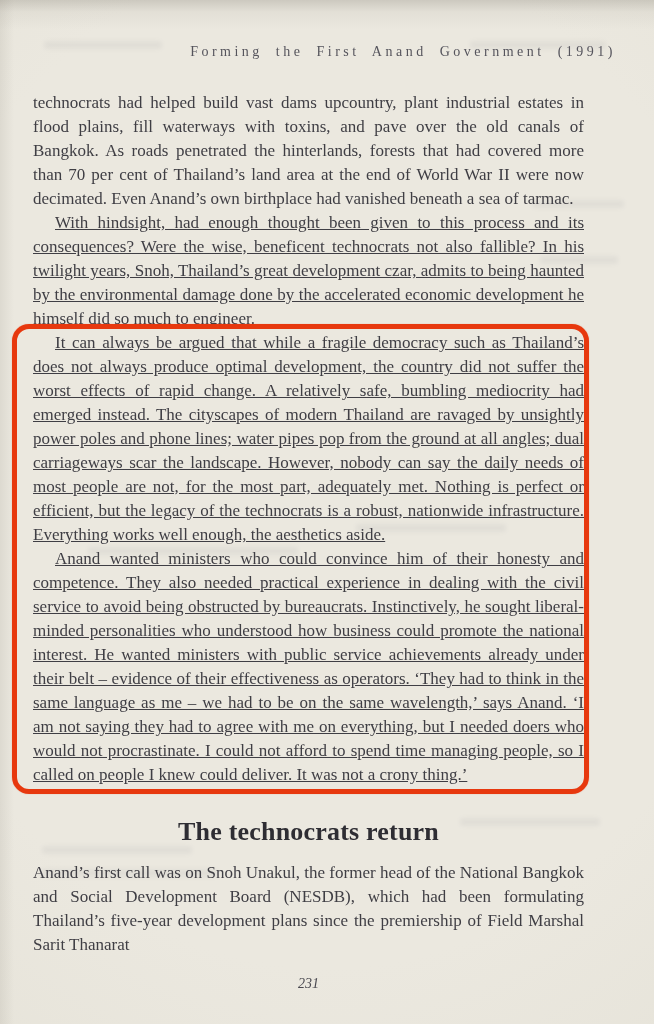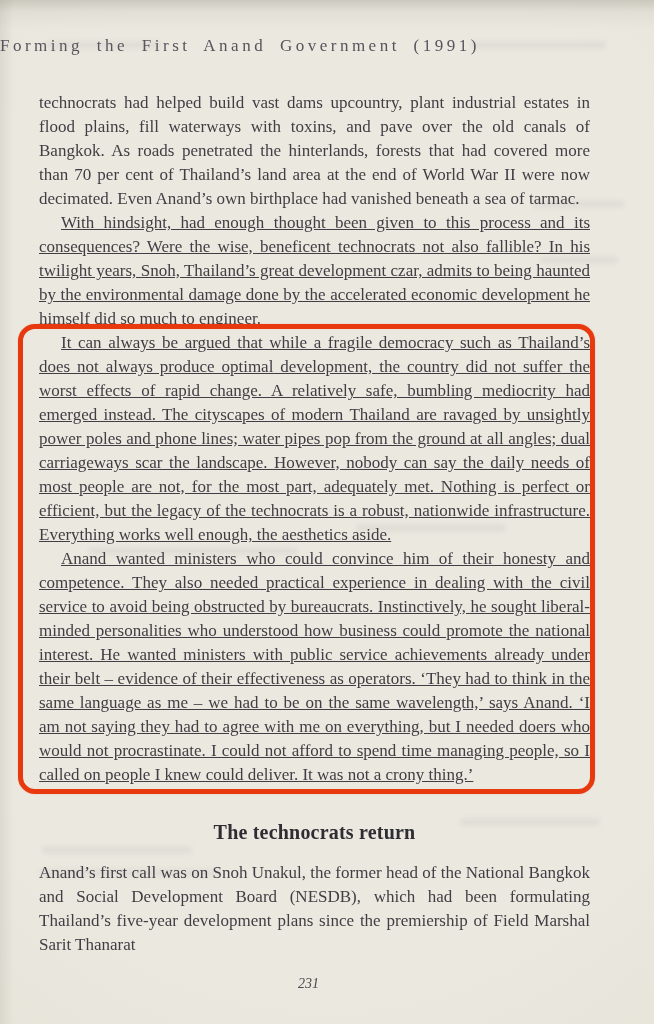--- a/index.html
+++ b/index.html
@@ -12,50 +12,50 @@
     position: relative;
     width: 654px; height: 1024px;
     background:
       linear-gradient(180deg, rgba(95,90,78,0.22) 0px, rgba(95,90,78,0.06) 12px, rgba(95,90,78,0.0) 30px),
       linear-gradient(90deg, rgba(95,90,78,0.10) 0px, rgba(95,90,78,0.0) 14px),
       radial-gradient(ellipse 120% 90% at 50% 45%, #ebe8df 55%, #e6e3d9 82%, #dbd8cd 100%);
     overflow: hidden;
   }
   .running-header {
     position: absolute;
-    top: 36px; left: 0; width: 616px;
-    text-align: left;
-    font-size: 17px;
+    top: 44px; left: 0; width: 616px;
+    text-align: right;
+    font-size: 14px;
     letter-spacing: 3.5px;
     word-spacing: 6px;
     color: #55545c;
   }
   .text-column {
     position: absolute;
-    top: 91px; left: 39px; width: 551px;
+    top: 91px; left: 33px; width: 551px;
     font-size: 17px;
     line-height: 24px;
     color: #3f3e44;
     text-align: justify;
   }
   .para { margin: 0; }
   .para.indent { text-indent: 22px; text-decoration: underline; }
   .highlight-wrap { position: relative; }
   .highlight-border {
     position: absolute;
     left: -21px; right: -5px; top: -7px; bottom: -7px;
     border: 5px solid #e7380e;
     border-radius: 17px;
     pointer-events: none;
     box-shadow: 0 0 1px rgba(231,56,14,0.5);
   }
   .section-heading {
     margin: 33px 0 17px 0;
     text-align: center;
-    font-size: 20px;
+    font-size: 26px;
     font-weight: bold;
     color: #2e2d33;
     letter-spacing: 0.2px;
   }
   .page-number {
     position: absolute;
     top: 976px; left: 33px; width: 551px;
     text-align: center;
     font-style: italic;
     font-size: 14px;

